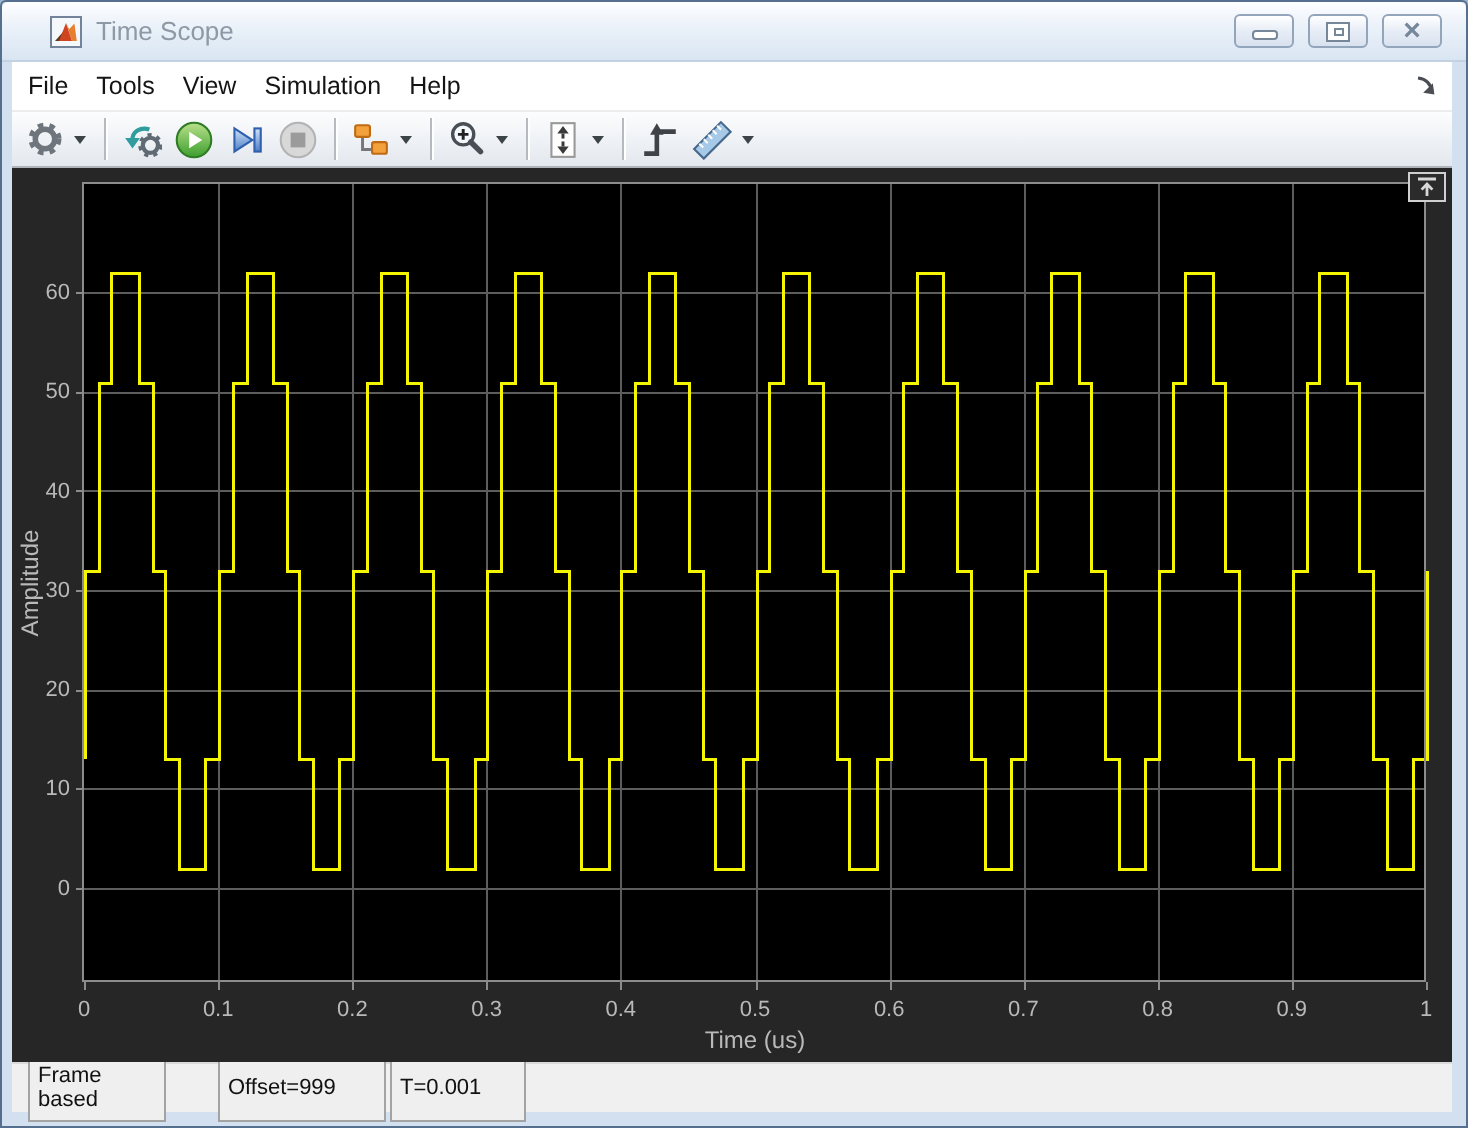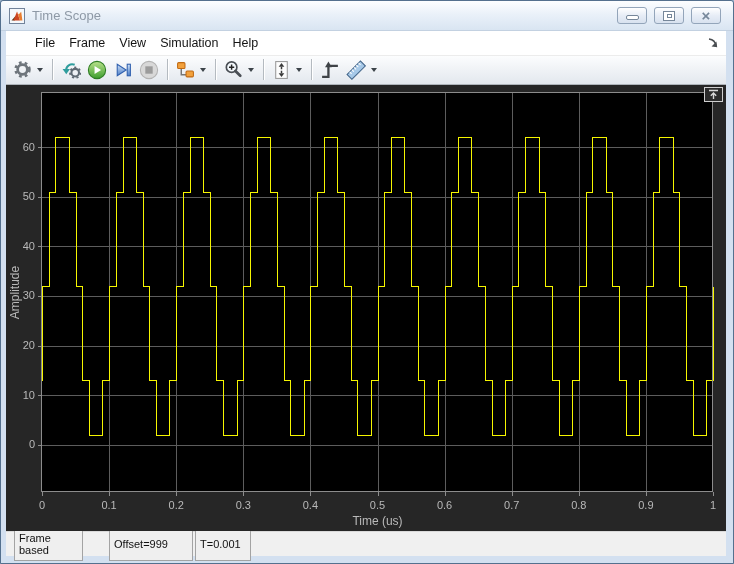--- a/index.html
+++ b/index.html
@@ -9,21 +9,21 @@
     background:#d3e0f0;
     border:1px solid #54708e;
     border-radius:3px 3px 0 0;
     overflow:hidden;
   }
   
   .titlebar{
     position:absolute; top:0; left:0; right:0; height:30px;
     background:linear-gradient(180deg,#fdfeff 0%,#eaf1f9 45%,#d9e5f2 100%);
     border-bottom:1px solid #c3d1e1;
-    display:flex; align-items:center; padding-left:8px;
+    display:flex; align-items:center; padding-left:24px;
     border-radius:3px 3px 0 0;
   }
   .app-icon{ width:16px; height:16px; margin-right:7px; flex:0 0 auto; }
   .win-title{ font-size:13px; color:#8e99a6; flex:1 1 auto; }
   .win-controls{ display:flex; gap:7px; margin-right:12px; }
   .win-btn{
     width:30px; height:17px; border:1px solid #93a5ba; border-radius:3px;
     background:linear-gradient(180deg,#ffffff,#e7edf6 50%,#d8e2ef);
     display:flex; align-items:center; justify-content:center;
     color:#76879a; cursor:default;
@@ -33,21 +33,21 @@
   .glyph-max i{ display:block; width:5px; height:4px; border:1px solid #76879a; }
   .glyph-close{ font-size:15px; font-weight:700; line-height:1; margin-top:-1px; }
   
   .content{
     position:absolute; top:30px; left:5px; right:7px; bottom:7px;
     display:flex; flex-direction:column; background:#f0f0f0;
   }
   
   .menubar{
     height:25px; background:#ffffff; display:flex; align-items:center;
-    padding-left:22px; border-bottom:1px solid #ececec; position:relative;
+    padding-left:1px; border-bottom:1px solid #ececec; position:relative;
   }
   .menu-item{ font-size:12.5px; color:#141414; padding:4px 7px; cursor:default; }
   .dock-btn{ position:absolute; right:6px; top:5px; width:14px; height:14px; }
   
   .toolbar{
     height:29px; background:linear-gradient(180deg,#fcfdfe,#eef1f5 55%,#e3e8ee);
     border-bottom:1px solid #aeb4ba;
     display:flex; align-items:center; padding-left:4px;
   }
   .tb-btn{ height:24px; display:flex; align-items:center; padding:0 3px; border-radius:2px; }
@@ -70,21 +70,21 @@
     padding-left:8px;
   }
   .status-msg{ flex:1 1 auto; }
   .status-cell{
     height:18px; border:1px solid #a3a3a3; background:#efefef;
     font-size:11px; color:#111; display:flex; align-items:center;
     padding:16px 4px; margin-right:2px; flex:0 0 auto;
   }
   .cell-frame{ width:69px; }
   .cell-offset{ width:84px;margin-left:24px; }
-  .cell-time{ width:56px; margin-right:0; }
+  .cell-time{ width:68px; margin-right:0; }
 </style>
 </head>
 <body>
 
 <div class="window">
 
   <div class="titlebar">
     <svg class="app-icon" viewBox="0 0 16 16">
       <rect x="0.5" y="0.5" width="15" height="15" fill="#f5f8fb" stroke="#72839a"></rect>
       <polygon points="2.5,12.5 6.5,8 8,10.5 5.5,12.5" fill="#5a3a20"></polygon>
@@ -104,21 +104,21 @@
       <div class="win-btn">
           <span class="glyph-close">×</span>
         </div>
     </div>
   </div>
 
   <div class="content">
 
     <div class="menubar">
       <span class="menu-item">File</span>
-      <span class="menu-item">Frame</span>
+      <span class="menu-item">Tools</span>
       <span class="menu-item">View</span>
       <span class="menu-item">Simulation</span>
       <span class="menu-item">Help</span>
       <svg class="dock-btn" viewBox="0 0 14 14">
         <path d="M3,3 C7,3.5 9.5,6 10,10" fill="none" stroke="#4a4e52" stroke-width="1.6"></path>
         <polygon points="11.2,11.2 5.6,10.4 10.4,5.6" fill="#4a4e52"></polygon>
       </svg>
     </div>
 
     <div class="toolbar">

